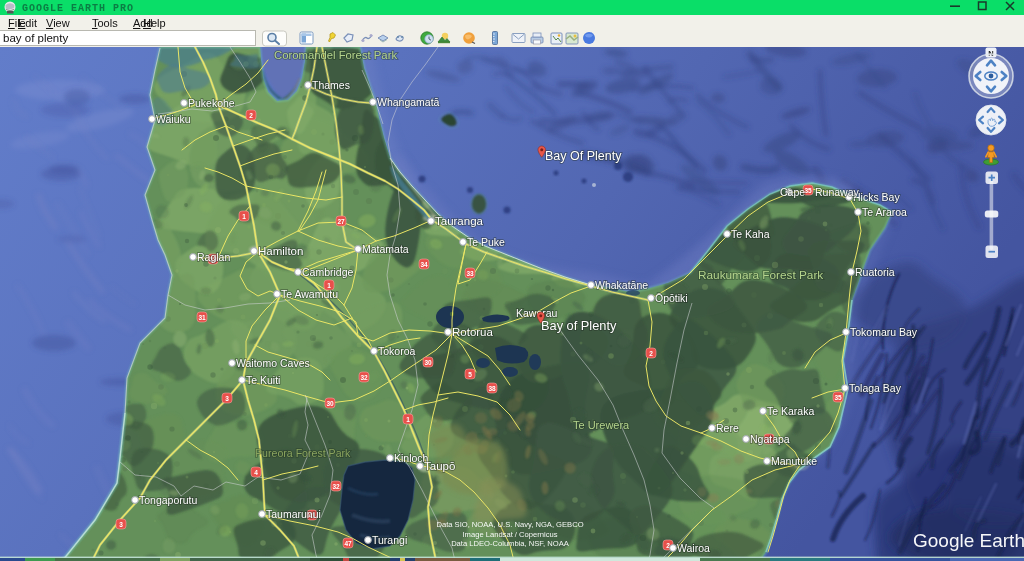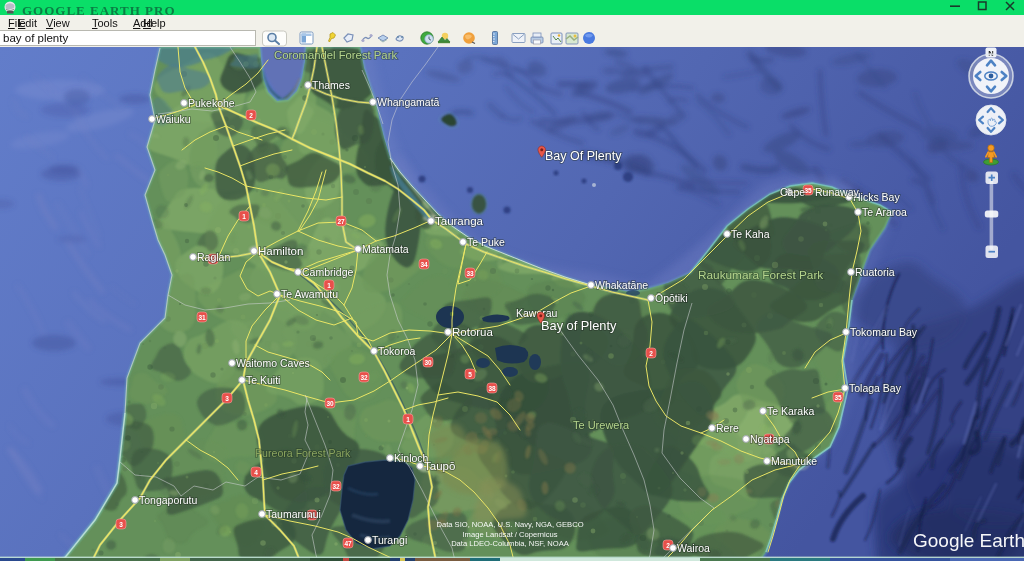--- a/index.html
+++ b/index.html
@@ -1,15 +1,15 @@
 <!DOCTYPE html>
 <html><head><meta charset="utf-8"><style>
 html,body{margin:0;padding:0;width:1024px;height:561px;overflow:hidden;font-family:"Liberation Sans",sans-serif;background:#fff}
 #title{position:absolute;top:0;left:0;width:1024px;height:14.5px;background:#0ade68}
-#title .tx{position:absolute;left:22px;top:2.5px;font-size:13px;font-weight:bold;letter-spacing:1px;color:#0b7d44;font-family:Liberation Serif, serif}
+#title .tx{position:absolute;left:22px;top:2.5px;font-size:10px;font-weight:bold;letter-spacing:1px;color:#0b7d44;font-family:Liberation Mono, monospace}
 #menu{position:absolute;top:14.5px;left:0;width:1024px;height:15.5px;background:#f2f1ea;border-bottom:7px solid #6d28d9;font-size:11px;color:#111}
 #menu span{position:absolute;top:2px}
 #menu u{text-decoration:underline}
 #tb{position:absolute;top:30px;left:0;width:1024px;height:17px;background:#f1f0e9}
 #search{position:absolute;top:0;left:0;width:256px;height:16px;background:#fff;border:1px solid #b8b8b0;border-left:none;box-sizing:border-box;font-size:11.5px;padding:1px 0 0 3px;color:#111}
 </style></head>
 <body>
 <div id="map" style="position:absolute;top:47px;left:0;width:1024px;height:514px;background:#44549e"></div>
 <svg width="1024" height="514" viewBox="0 47 1024 514" style="position:absolute;top:47px;left:0" xmlns="http://www.w3.org/2000/svg">
     <defs>

